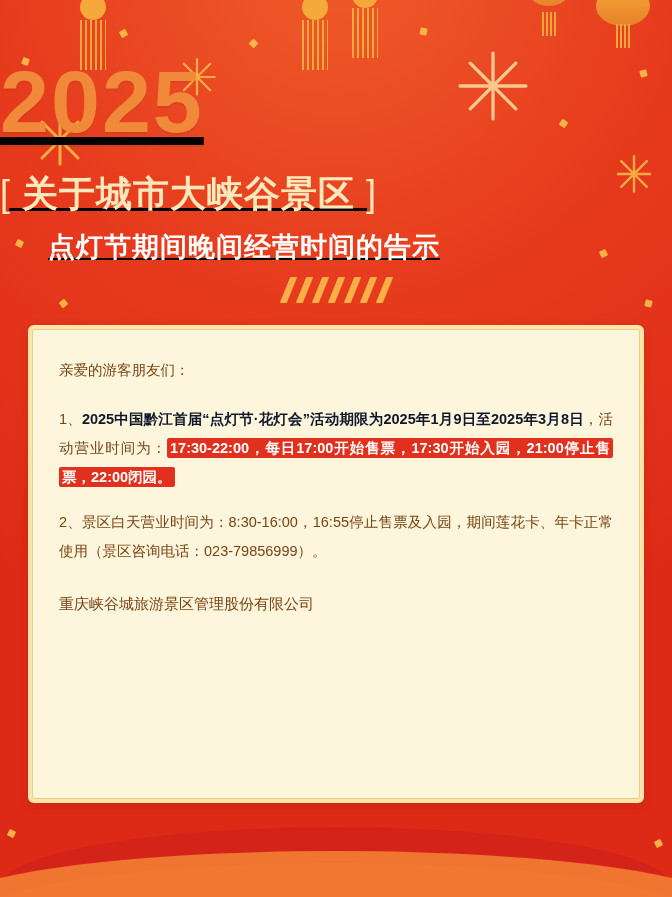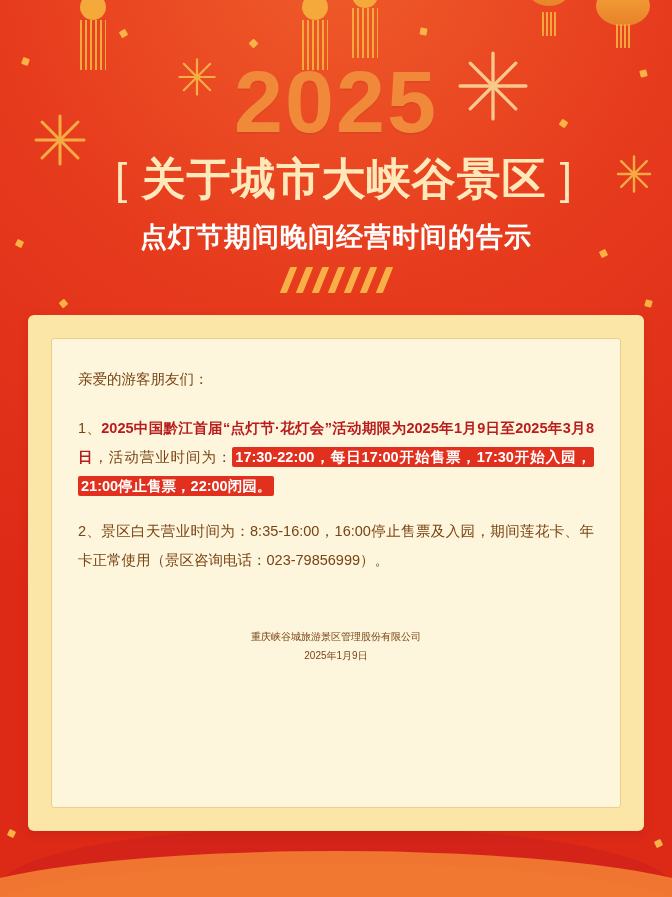--- a/index.html
+++ b/index.html
@@ -89,47 +89,48 @@
     position: absolute;
     width: 7px; height: 7px;
     background: #f9c049;
     border-radius: 1px;
     opacity: .9;
   }
 
   
   .header {
     position: relative;
-    text-align: center;
+    text-align: left;
     padding-top: 58px;
     z-index: 3;
+    text-decoration: underline;
   }
   .year {
     font-size: 88px;
     font-weight: 900;
     color: #f08a3a;
     letter-spacing: 2px;
     line-height: 1;
     text-shadow: 0 2px 0 rgba(0,0,0,.05);
   }
   .title-main {
-    margin-top: 4px;
-    font-size: 44px;
+    margin-top: 24px;
+    font-size: 36px;
     font-weight: 900;
     color: #ffe9bb;
     letter-spacing: 1px;
-    padding-left: 16px;
   }
   .title-main .bracket { color: #ffe9bb; font-weight: 400; }
   .title-sub {
     margin-top: 10px;
     font-size: 27px;
     font-weight: 900;
     color: #ffffff;
     letter-spacing: 1px;
+    margin-left: 48px;
   }
   .slashes {
     margin-top: 12px;
     height: 26px;
     display: flex;
     justify-content: center;
     gap: 9px;
   }
   .slashes i {
     display: block;
@@ -139,53 +140,53 @@
     border-radius: 1px;
   }
 
   
   .card-wrap {
     position: relative;
     z-index: 4;
     margin: 22px 28px 0 28px;
     background: #fbe6a8;
     border-radius: 6px;
-    padding: 23px;
+    padding: 4px;
     box-shadow: 0 3px 10px rgba(120,20,10,.18);
   }
   .card {
     background: #fdf6dd;
     border: 1px solid #eccf86;
     border-radius: 3px;
     padding: 26px 26px 28px 26px;
     min-height: 470px;
   }
   .card p {
     color: #7a4312;
     font-size: 14.5px;
     line-height: 2.0;
     margin-bottom: 16px;
     text-align: justify;
   }
   .card p.greeting { margin-bottom: 20px; }
-  .card .strong { font-weight: 700; color: #b91c1c; }
+  .card .strong { font-weight: 700; color: #0f172a; }
   .hl {
     background: #e1301d;
     color: #ffffff;
     font-weight: 700;
     padding: 2px 3px;
     border-radius: 2px;
     box-decoration-break: clone;
     -webkit-box-decoration-break: clone;
   }
   .sign {
-    margin-top: 52px;
-    text-align: center;
+    margin-top: 24px;
+    text-align: left;
     color: #7a4312;
-    font-size: 10px;
+    font-size: 15px;
     line-height: 1.9;
   }
 </style>
 </head>
 <body>
 
 <div class="bg">
 
   <div class="tassel" style="left:78px;">
     <div class="knot"></div>
@@ -289,22 +290,21 @@
 <div class="card-wrap">
   <div class="card">
 
     <p class="greeting">亲爱的游客朋友们：</p>
 
 
     <p>
       <span>1、</span><span class="strong">2025中国黔江首届“点灯节·花灯会”活动期限为2025年1月9日至2025年3月8日</span><span>，活动营业时间为：</span><span class="hl">17:30-22:00，每日17:00开始售票，17:30开始入园，21:00停止售票，22:00闭园。</span>
     </p>
 
-    <p>2、景区白天营业时间为：8:35-16:00，16:00停止售票及入园，期间莲花卡、年卡正常使用（景区咨询电话：023-79856999）。</p>
+    <p>2、景区白天营业时间为：8:30-16:00，16:55停止售票及入园，期间莲花卡、年卡正常使用（景区咨询电话：023-79856999）。</p>
 
 
 
     <div class="sign">
       <div>重庆峡谷城旅游景区管理股份有限公司</div>
-      <div>2025年1月9日</div>
     </div>
   </div>
 </div>
 
 </body></html>

